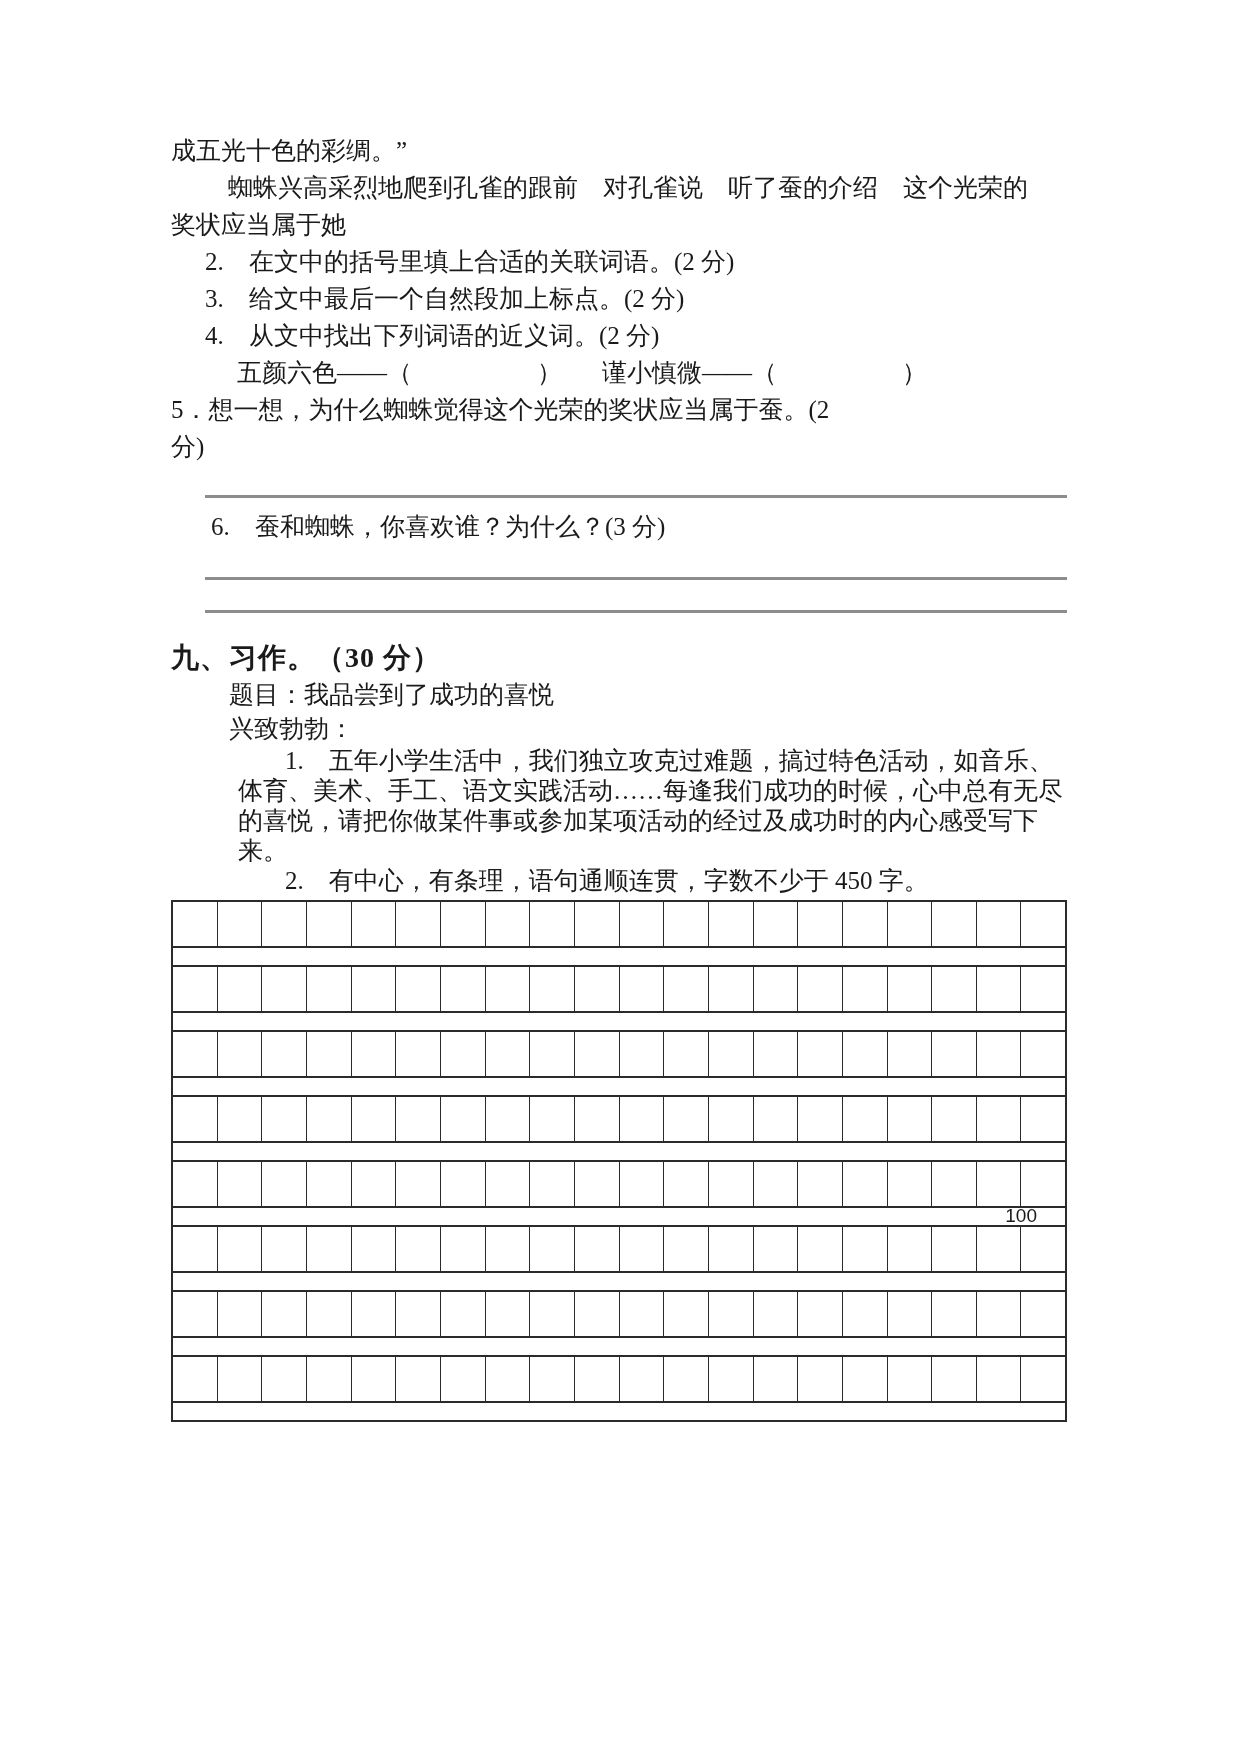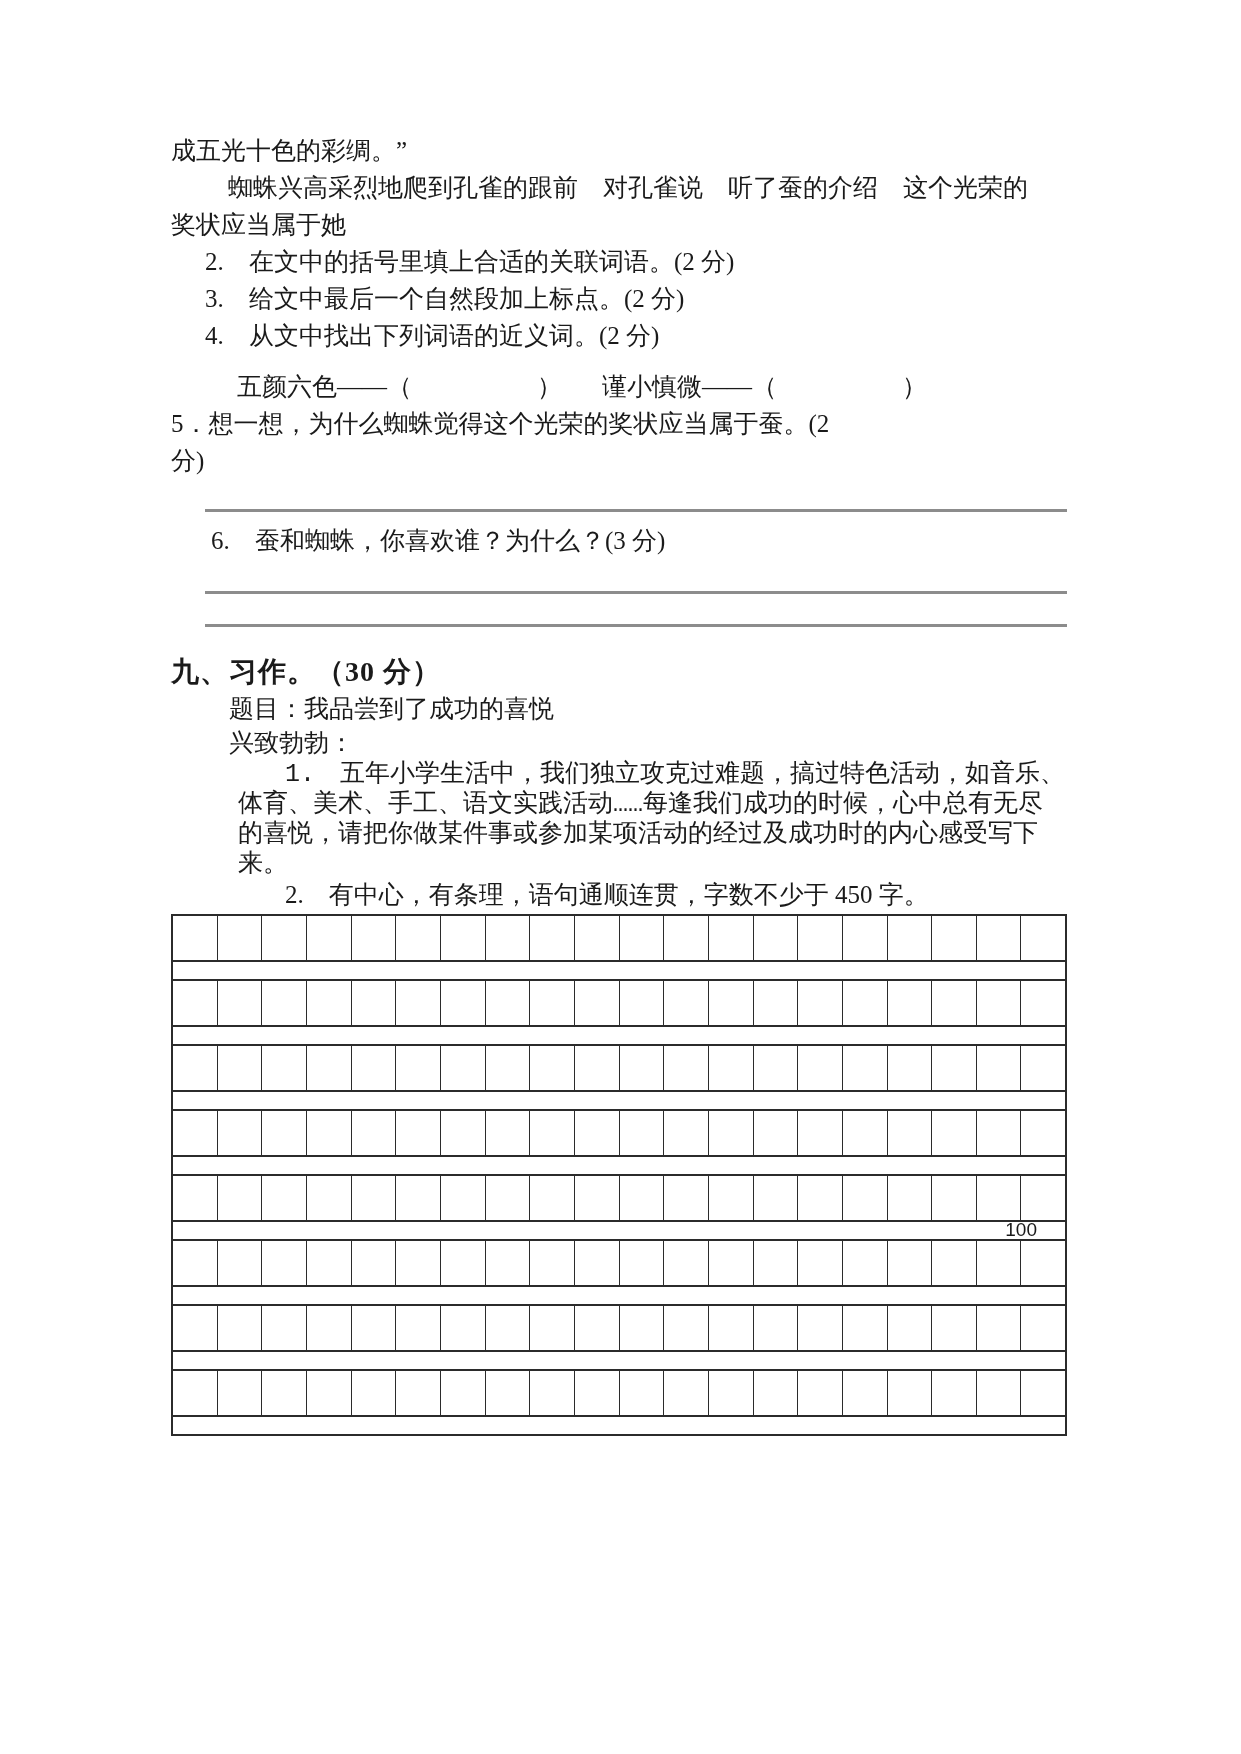--- a/index.html
+++ b/index.html
@@ -11,35 +11,35 @@
     font-size:25px;
     box-sizing:border-box;
     padding:132px 174px 0 171px;
     overflow:hidden;
   }
   .rl{line-height:37px;white-space:pre-wrap;}
   .indent2{ text-indent:57px; }
   .q-row{ line-height:37px; margin-left:34px; }
   .q-num{ display:inline-block; width:44px; }
   .syn-row{ line-height:37px; margin-left:66px; white-space:pre-wrap; }
-  .syn-left{ display:inline-block; width:365px; white-space:pre-wrap;margin-top:14px; }
+  .syn-left{ display:inline-block; width:365px; white-space:pre-wrap; }
   .answer-line{
     height:3px; background:#8c8c8c;
     margin:30px 0 0 34px; border:0;
   }
   .answer-line.first{ margin-top:30px; }
   .answer-line.a2{ margin-top:32px; }
   .answer-line.a3{ margin-top:30px; }
   .q6{ margin-top:10px;margin-left:40px; }
   .section-heading{
     margin-top:25px; line-height:40px;
     font-weight:bold; font-size:28px; letter-spacing:1px;
   }
   .wl{ line-height:34px; margin-left:58px; white-space:pre-wrap;font-family:Liberation Serif, serif; }
-  .req{ line-height:30px; margin-left:67px; white-space:pre-wrap;font-family:Liberation Mono, monospace; }
+  .req{ line-height:30px; margin-left:67px; white-space:pre-wrap; }
   .req.first{ text-indent:47px; }
   .req2{ line-height:30px; margin-left:67px; text-indent:47px; white-space:pre-wrap; }
 
   .writing-grid{
     margin-top:4px;
     width:896px;
     border:2px solid #2b2b2b;
     box-sizing:border-box;
     background:#ffffff;
   }

